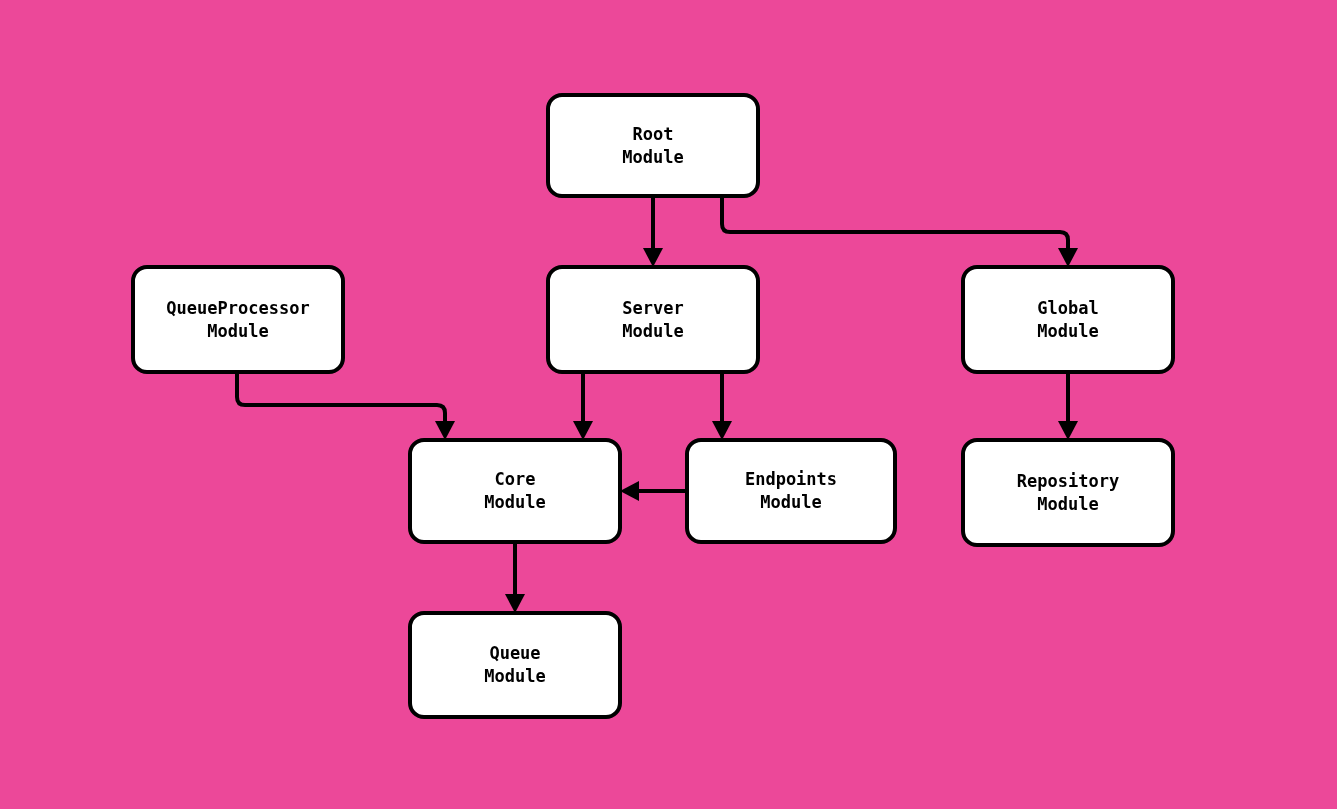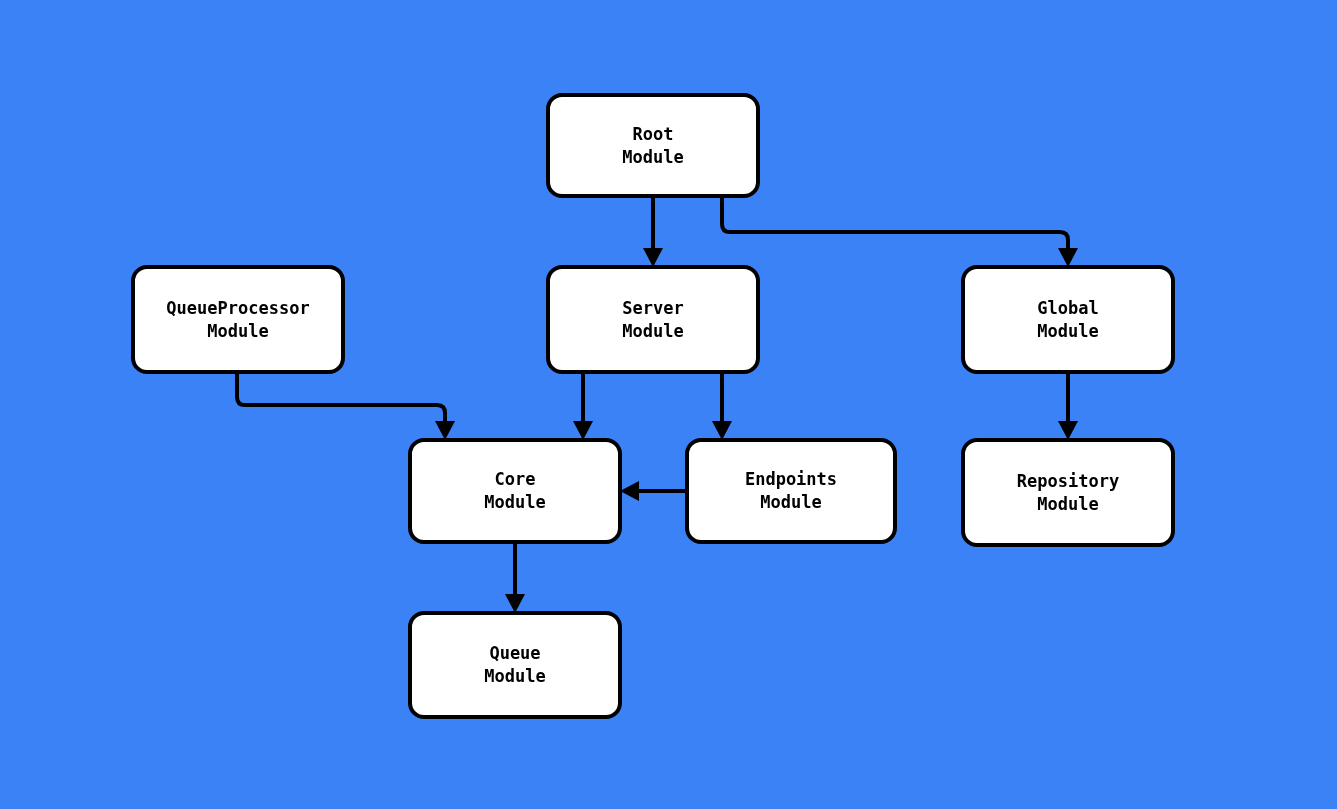--- a/index.html
+++ b/index.html
@@ -10,21 +10,21 @@
   body {
     width: 1337px;
     height: 809px;
     overflow: hidden;
     font-family: "DejaVu Sans Mono", "Liberation Mono", monospace;
   }
   #diagram-root {
     position: relative;
     width: 1337px;
     height: 809px;
-    background: #3b82f6;
+    background: #ec4899;
   }
   svg#graph {
     display: block;
     width: 1337px;
     height: 809px;
   }
   .node-box {
     fill: #ffffff;
     stroke: #000000;
     stroke-width: 4;

